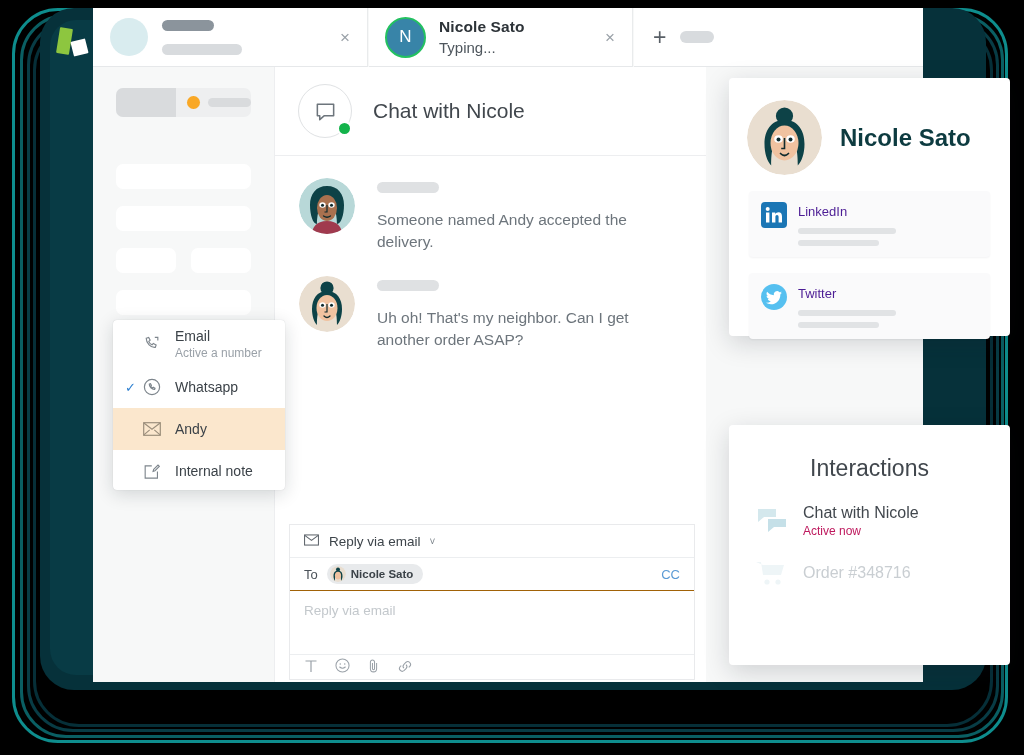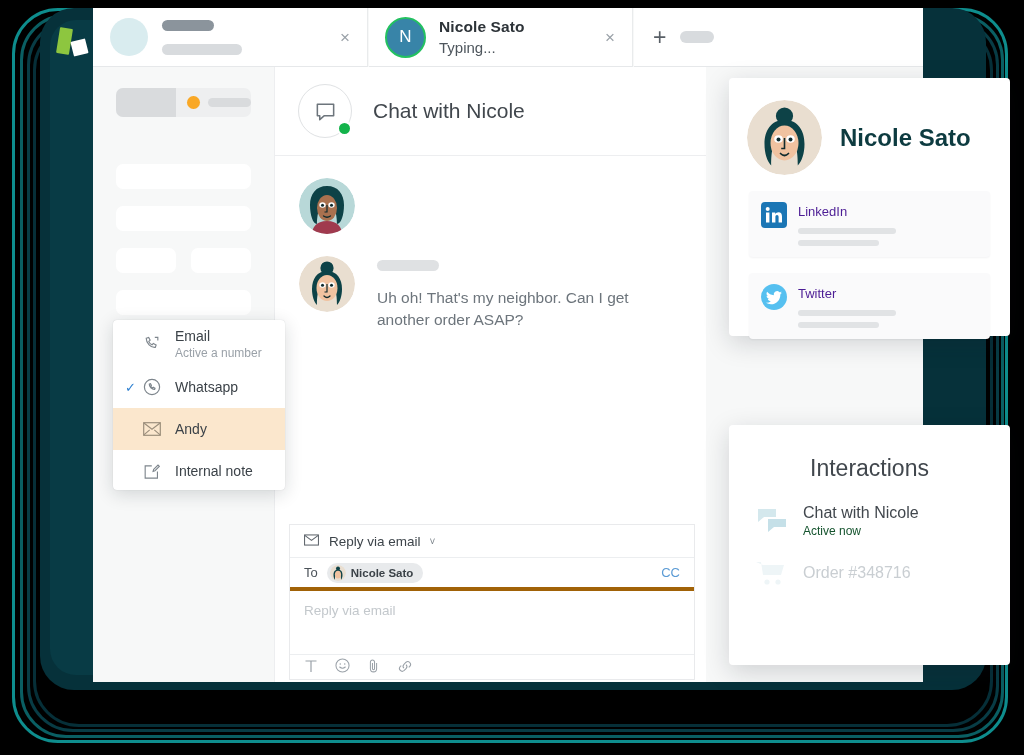--- a/index.html
+++ b/index.html
@@ -158,21 +158,21 @@
     background: #ffffff; border: 1px solid #e9eaec;
   }
   .comp-head {
     height: 33px; display: flex; align-items: center;
     padding-left: 14px; border-bottom: 1px solid #eceef0;
   }
   .comp-head-label { font-size: 13.5px; color: #3d444a; margin-left: 10px; }
   .chev { margin-left: 9px; font-size: 10px; color: #7d858c; }
   .comp-to {
     height: 33px; display: flex; align-items: center;
-    padding: 0 14px; border-bottom: 4px solid #a16207;
+    padding: 0 14px; border-bottom: 1px solid #a16207;
   }
   .to-label { font-size: 13px; color: #4b5259; }
   .to-chip {
     display: flex; align-items: center; margin-left: 9px;
     background: #e8eaec; border-radius: 11px; padding: 2px 10px 2px 3px;
   }
   .to-chip-av { width: 16px; height: 16px; border-radius: 50%; overflow: hidden; flex: 0 0 auto; }
   .to-chip-name { font-size: 11.5px; font-weight: bold; color: #3b4248; margin-left: 5px; }
   .cc-link { margin-left: auto; font-size: 13px; color: #5b9bd5; cursor: pointer; }
   .comp-area { height: 63px; padding: 12px 14px; }
@@ -226,21 +226,21 @@
     width: 281px; height: 240px;
     background: #ffffff; border-radius: 4px;
     box-shadow: 0 7px 26px rgba(16,26,36,.17);
   }
   .inter-title { text-align: center; font-size: 23px; color: #41474d; padding-top: 30px; }
   .inter-item { display: flex; align-items: center; padding-left: 26px; margin-top: 22px; }
   .inter-ico { width: 40px; flex: 0 0 auto; display: flex; align-items: center; }
   .inter-body { margin-left: 8px; }
   .inter-label { font-size: 16px; color: #41474d; }
   .inter-label.faded { color: #c9ced2; }
-  .inter-sub { font-size: 12px; color: #14532d; margin-top: 2px; }
+  .inter-sub { font-size: 12px; color: #be185d; margin-top: 2px; }
 </style>
 </head>
 <body>
 
 <div class="stage">
 
   <div class="ring ring-a"></div>
   <div class="ring ring-b"></div>
   <div class="ring ring-c"></div>
   <div class="ring ring-d"></div>
@@ -314,20 +314,24 @@
             <path d="M28 43c-11 0-15 7-15 13h30c0-6-4-13-15-13z" fill="#a03a4e"></path>
             <path d="M28 8c-11 0-17 8-17 19 0 10 3 19 7 19 0-8 2-22 10-22s10 14 10 22c4 0 7-9 7-19 0-11-6-19-17-19z" fill="#0d4247"></path>
             <ellipse cx="28" cy="30" rx="10" ry="13" fill="#a9714f"></ellipse>
             <ellipse cx="23.5" cy="27" rx="3.2" ry="2.8" fill="#ffffff"></ellipse>
             <ellipse cx="32.5" cy="27" rx="3.2" ry="2.8" fill="#ffffff"></ellipse>
             <circle cx="23.5" cy="27.3" r="1.5" fill="#102b2e"></circle>
             <circle cx="32.5" cy="27.3" r="1.5" fill="#102b2e"></circle>
             <path d="M28 27v7h-2.5" stroke="#102b2e" stroke-width="1.2" fill="none"></path>
             <path d="M24.5 38q3.5 2.5 7 0" stroke="#102b2e" stroke-width="1.3" fill="none" stroke-linecap="round"></path>
           </svg>
+        </div>
+        <div class="msg-body">
+          <div class="msg-namebar"></div>
+          <div class="msg-text">Someone named Andy accepted the delivery.</div>
         </div>
       </div>
 
       <div class="msg">
         <div class="msg-avatar">
           <svg viewBox="0 0 56 56" width="56" height="56">
             <circle cx="28" cy="28" r="28" fill="#e9ded0"></circle>
             <circle cx="28" cy="12" r="6.6" fill="#0d4247"></circle>
             <path d="M28 15c-10 0-15 8-15 18 0 7 2 13 5 16 0-10 1-22 10-22s10 12 10 22c3-3 5-9 5-16 0-10-5-18-15-18z" fill="#0d4247"></path>
             <ellipse cx="28" cy="32" rx="10.5" ry="13" fill="#f0c2a0"></ellipse>

